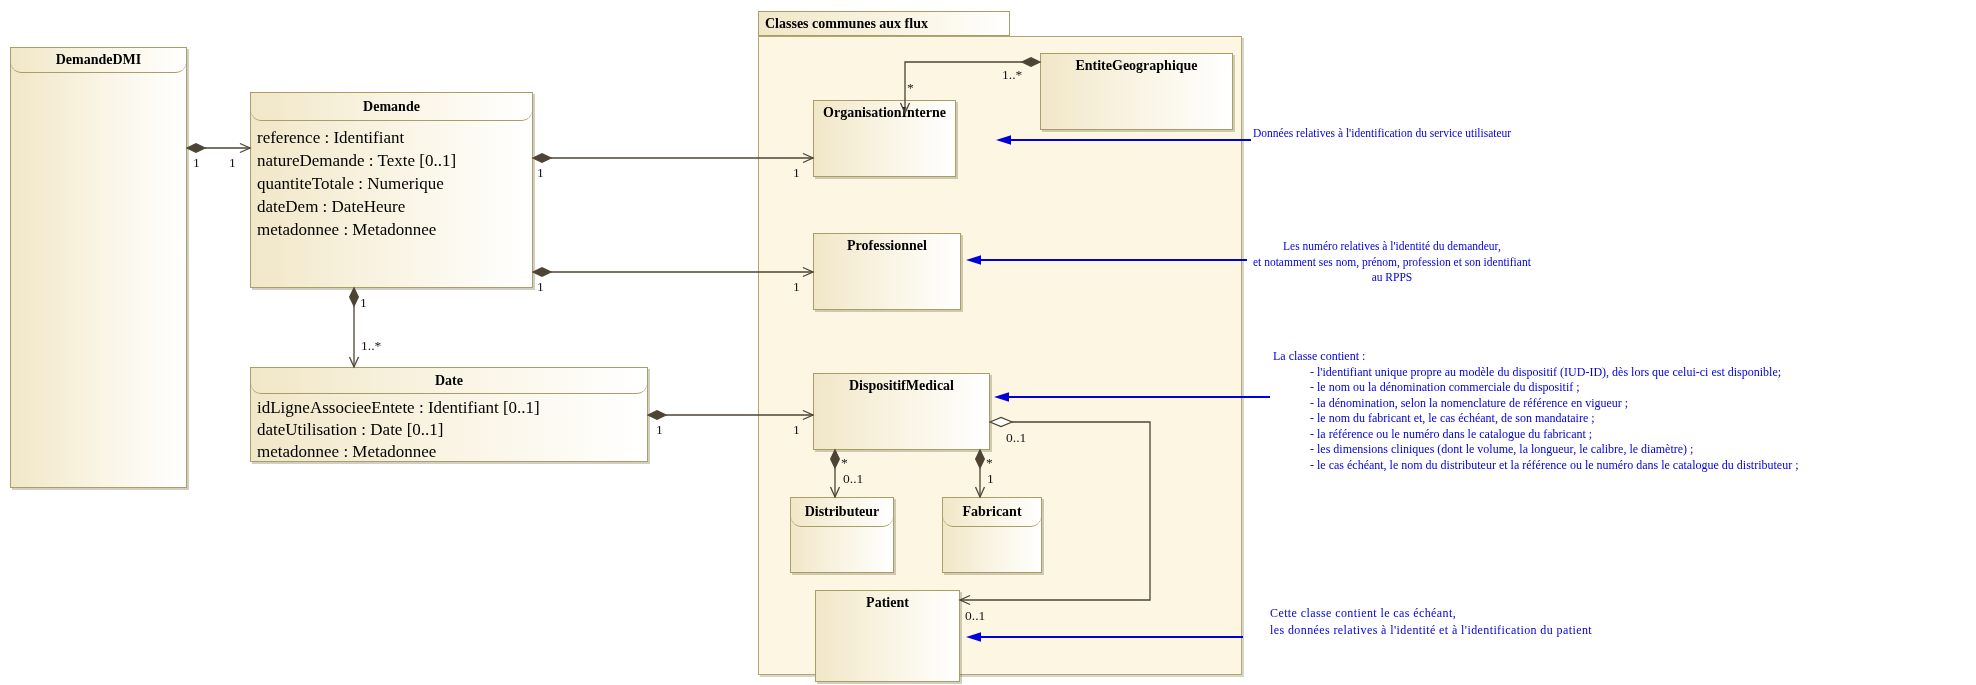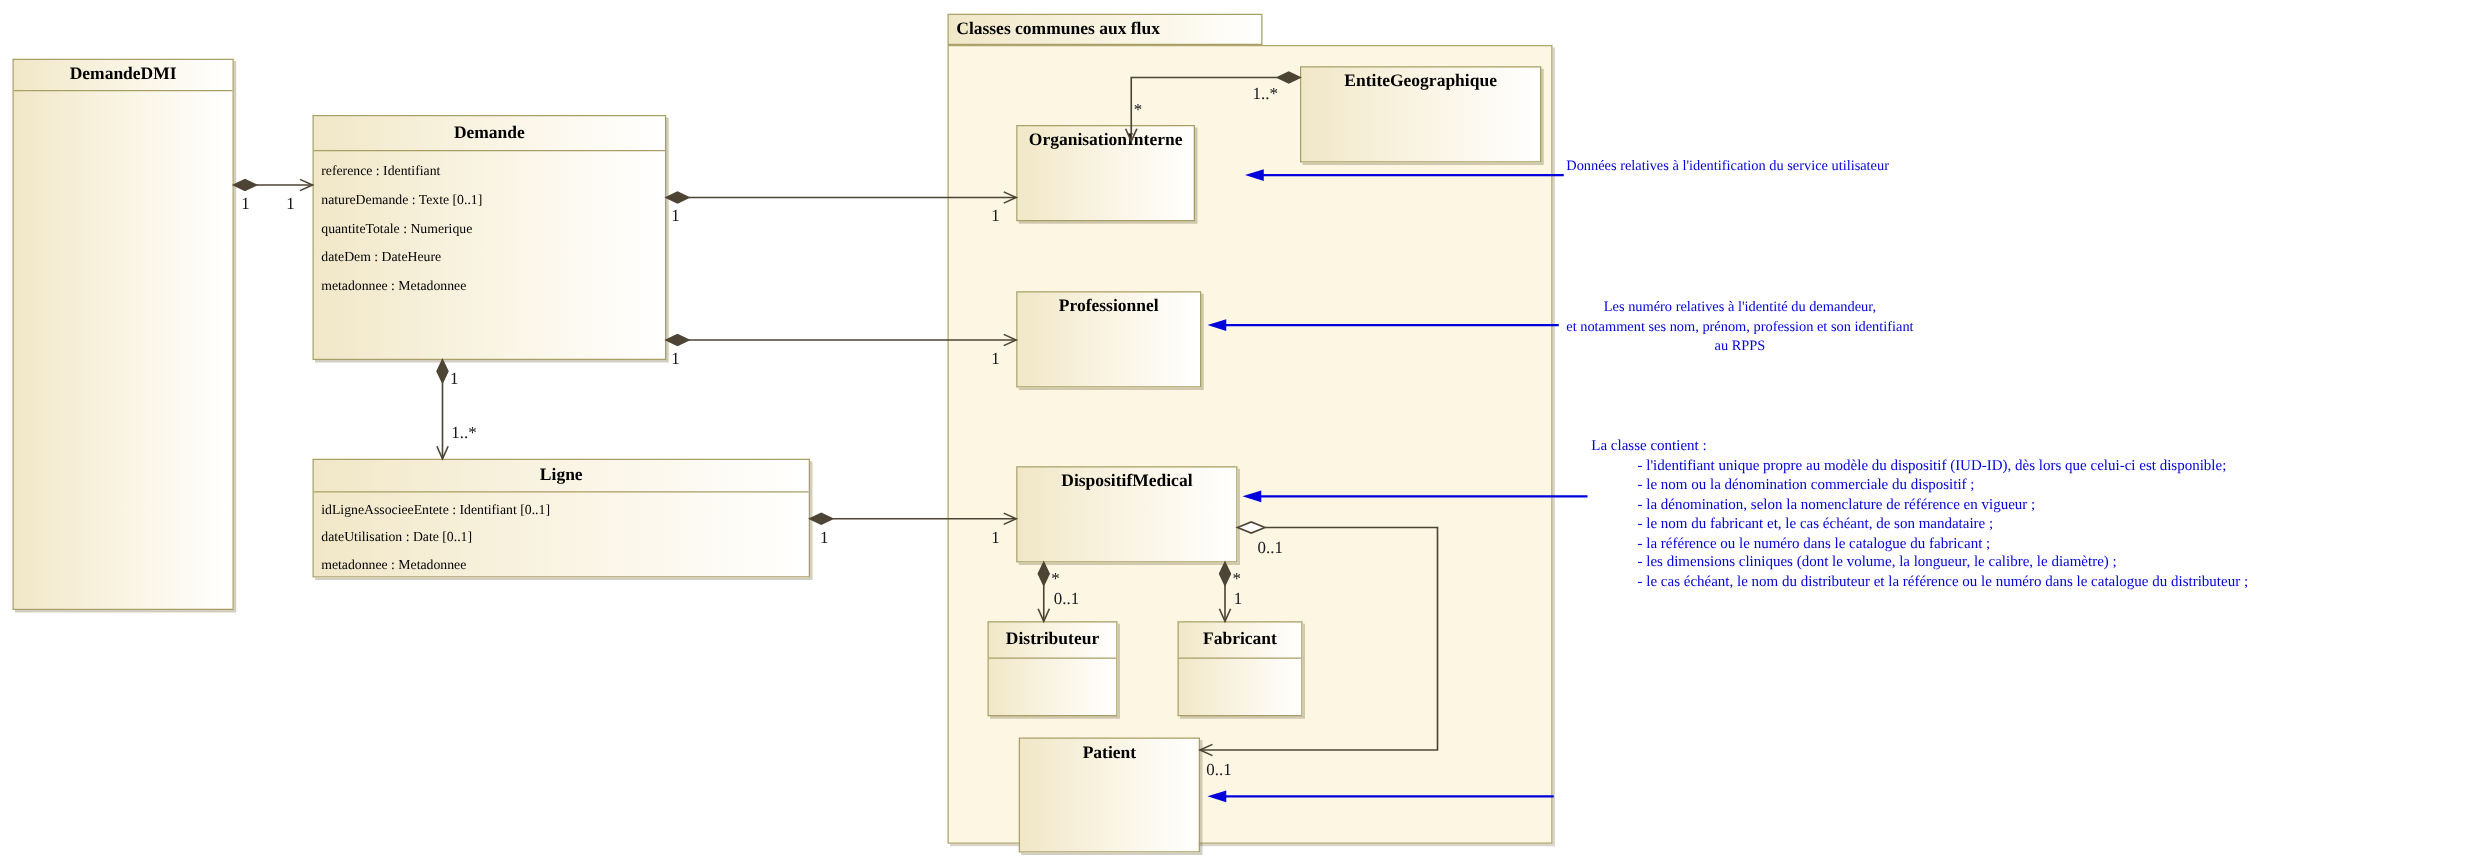--- a/index.html
+++ b/index.html
@@ -10,24 +10,24 @@
   
   .cls{
     position:absolute;
     border:1px solid #A89F66;
     background:linear-gradient(to right,#F1E7C8 0%,#FAF5E6 55%,#FFFFFF 100%);
     box-shadow:2px 2px 0 rgba(125,115,80,0.35);
     box-sizing:border-box;
   }
   .cls-title{
     font-weight:bold;font-size:14px;color:#000;text-align:center;
-    padding-top:3px;height:21px;line-height:18px;white-space:nowrap;overflow:hidden;
+    padding-top:3px;height:21px;line-height:18px;white-space:nowrap;overflow:hidden;border-radius:10px;
   }
   .cls-title.sep{border-bottom:1px solid #A89F66;}
-  .cls-attrs{padding:5px 0 0 6px;font-size:11px;color:#000;}
+  .cls-attrs{padding:5px 0 0 6px;font-size:17px;color:#000;}
   .cls-attrs div{line-height:23px;white-space:nowrap;}
   .cls-attrs.tight div{line-height:22px;}
   
   .pkg-tab{
     position:absolute;left:758px;top:11px;width:252px;height:25px;box-sizing:border-box;
     border:1px solid #A89F66;
     background:linear-gradient(to right,#F1E7C8 0%,#FBF7EA 70%,#FFFFFF 100%);
     font-weight:bold;font-size:14px;line-height:23px;padding-left:6px;white-space:nowrap;
   }
   .pkg-body{
@@ -66,21 +66,21 @@
     <div class="cls-attrs">
       <div>reference : Identifiant</div>
       <div>natureDemande : Texte [0..1]</div>
       <div>quantiteTotale : Numerique</div>
       <div>dateDem : DateHeure</div>
       <div>metadonnee : Metadonnee</div>
     </div>
   </div>
 
   <div class="cls" style="left:250px;top:367px;width:398px;height:95px">
-    <div class="cls-title sep" style="height:22px;line-height:19px">Ligne</div>
+    <div class="cls-title sep" style="height:22px;line-height:19px">Date</div>
     <div class="cls-attrs tight" style="padding-top:3px">
       <div>idLigneAssocieeEntete : Identifiant [0..1]</div>
       <div>dateUtilisation : Date [0..1]</div>
       <div>metadonnee : Metadonnee</div>
     </div>
   </div>
 
   <div class="cls" style="left:1040px;top:53px;width:193px;height:77px">
     <div class="cls-title">EntiteGeographique</div>
   </div>
@@ -193,14 +193,18 @@
     <div>La classe contient :</div>
     <div class="indent">- l'identifiant unique propre au modèle du dispositif (IUD-ID), dès lors que celui-ci est disponible;</div>
     <div class="indent">- le nom ou la dénomination commerciale du dispositif ;</div>
     <div class="indent">- la dénomination, selon la nomenclature de référence en vigueur ;</div>
     <div class="indent">- le nom du fabricant et, le cas échéant, de son mandataire ;</div>
     <div class="indent">- la référence ou le numéro dans le catalogue du fabricant ;</div>
     <div class="indent">- les dimensions cliniques (dont le volume, la longueur, le calibre, le diamètre) ;</div>
     <div class="indent">- le cas échéant, le nom du distributeur et la référence ou le numéro dans le catalogue du distributeur ;</div>
   </div>
 
+  <div class="note" style="left:1270px;top:605px;line-height:17px;letter-spacing:0.4px">
+    <div>Cette classe contient le cas échéant,</div>
+    <div>les données relatives à l'identité et à l'identification du patient</div>
+  </div>
 
 </div>
 
 </body></html>

